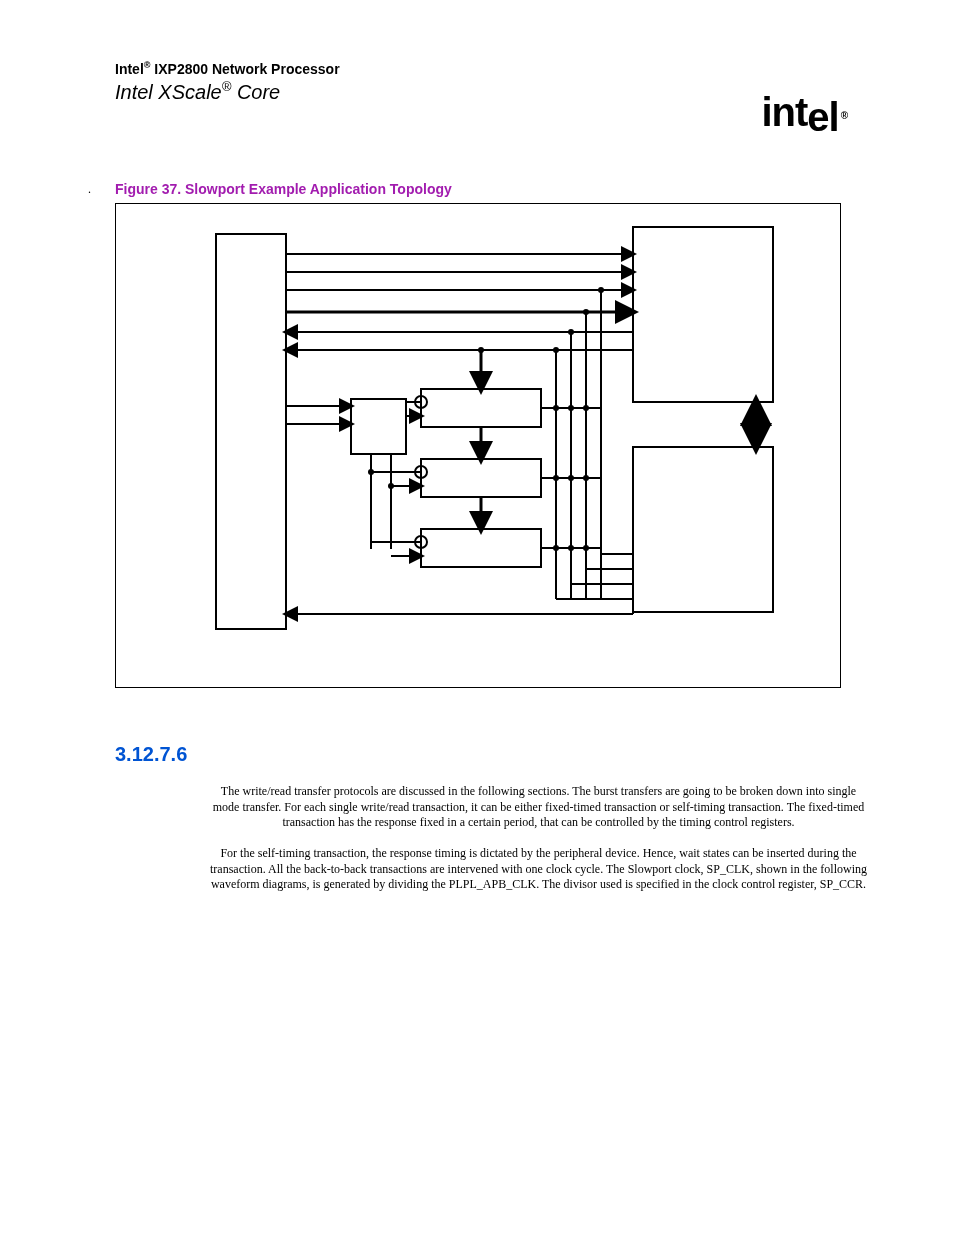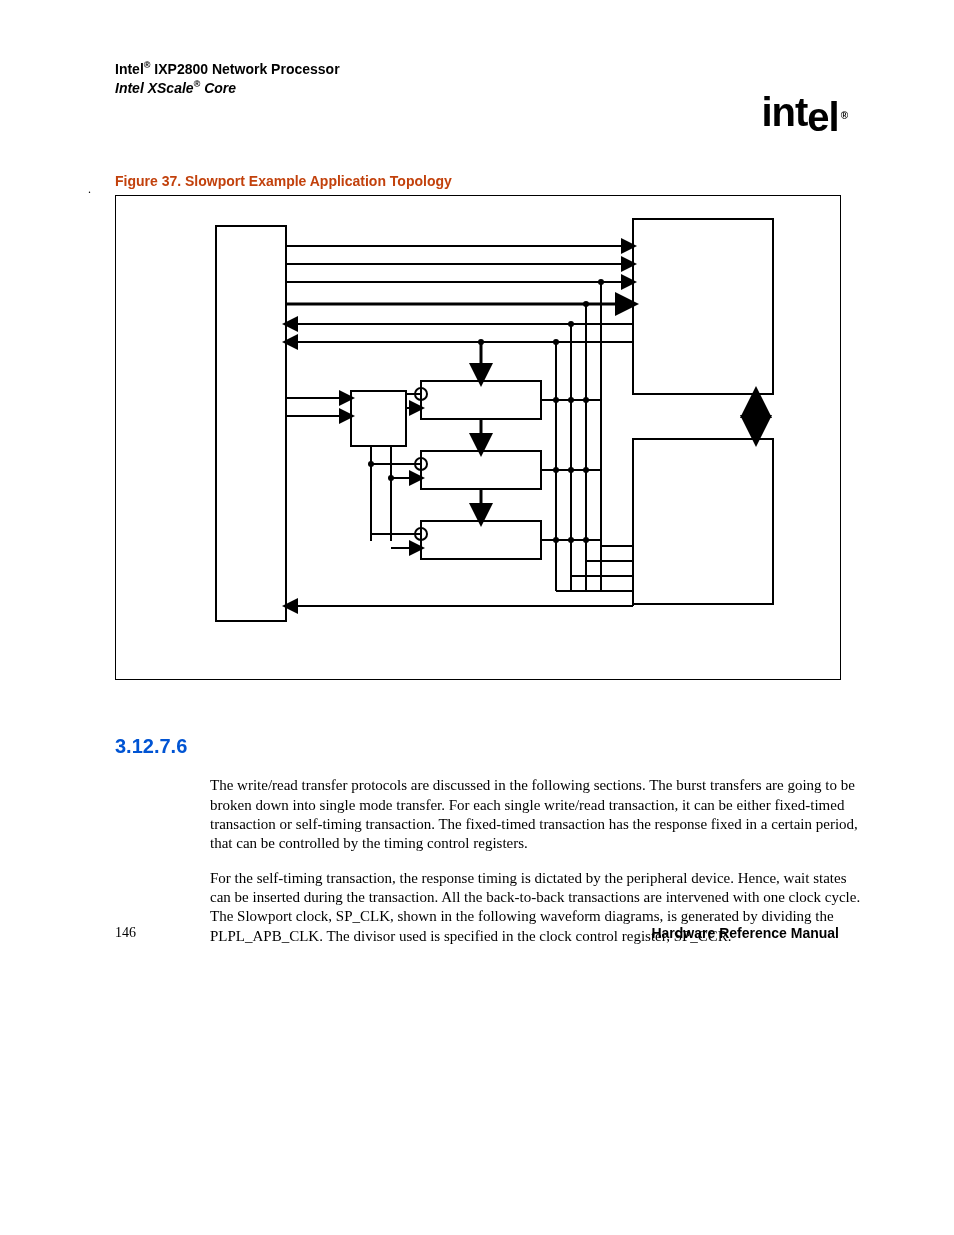--- a/index.html
+++ b/index.html
@@ -18,23 +18,23 @@
     box-sizing: border-box;
     padding: 60px 87px 0 115px;
   }
   .header-line1 {
     font-family: Arial, Helvetica, sans-serif;
     font-weight: bold;
     font-size: 14px;
   }
   .header-line2 {
     font-family: Arial, Helvetica, sans-serif;
-    font-weight: bold;
+    font-weight: normal;
     font-style: italic;
-    font-size: 14px;
+    font-size: 20px;
     margin-top: 2px;
   }
   sup.reg {
     font-size: 0.65em;
     vertical-align: super;
   }
   .logo {
     position: absolute;
     top: 90px;
     right: 109px;
@@ -44,21 +44,21 @@
     letter-spacing: -1px;
   }
   .logo .reg-mark {
     font-size: 10px;
     vertical-align: top;
     position: relative;
     top: 20px;
     left: 2px;
   }
   .figure-caption {
-    color: #c2410c;
+    color: #a21caf;
     font-family: Arial, Helvetica, sans-serif;
     font-weight: bold;
     font-size: 14px;
     margin-top: 78px;
     margin-bottom: 6px;
   }
   .dot-before {
     position: absolute;
     left: 88px;
     top: 182px;
@@ -84,24 +84,24 @@
     font-family: Arial, Helvetica, sans-serif;
     font-weight: bold;
     font-size: 20px;
   }
   .section-num {
     width: 95px;
     flex-shrink: 0;
   }
   .body-text {
     margin-left: 95px;
-    font-size: 15px;
+    font-size: 12px;
     line-height: 1.28;
     margin-bottom: 16px;
-    text-align: left;
+    text-align: center;
   }
   .footer {
     position: absolute;
     bottom: 70px;
     left: 115px;
     right: 115px;
     display: flex;
     justify-content: space-between;
     font-size: 14px;
   }
@@ -224,18 +224,14 @@
     </svg>
   </div>
 
   <div class="section-row">
     <span class="section-num">3.12.7.6</span>
   </div>
 
   <div class="body-text">The write/read transfer protocols are discussed in the following sections. The burst transfers are going to be broken down into single mode transfer. For each single write/read transaction, it can be either fixed-timed transaction or self-timing transaction. The fixed-timed transaction has the response fixed in a certain period, that can be controlled by the timing control registers.</div>
   <div class="body-text">For the self-timing transaction, the response timing is dictated by the peripheral device. Hence, wait states can be inserted during the transaction. All the back-to-back transactions are intervened with one clock cycle. The Slowport clock, SP_CLK, shown in the following waveform diagrams, is generated by dividing the PLPL_APB_CLK. The divisor used is specified in the clock control register, SP_CCR.</div>
 
-  <div class="footer">
-    <span class="footer-page">146</span>
-    <span class="footer-title">Hardware Reference Manual</span>
-  </div>
 
 </div>
 
 </body></html>

